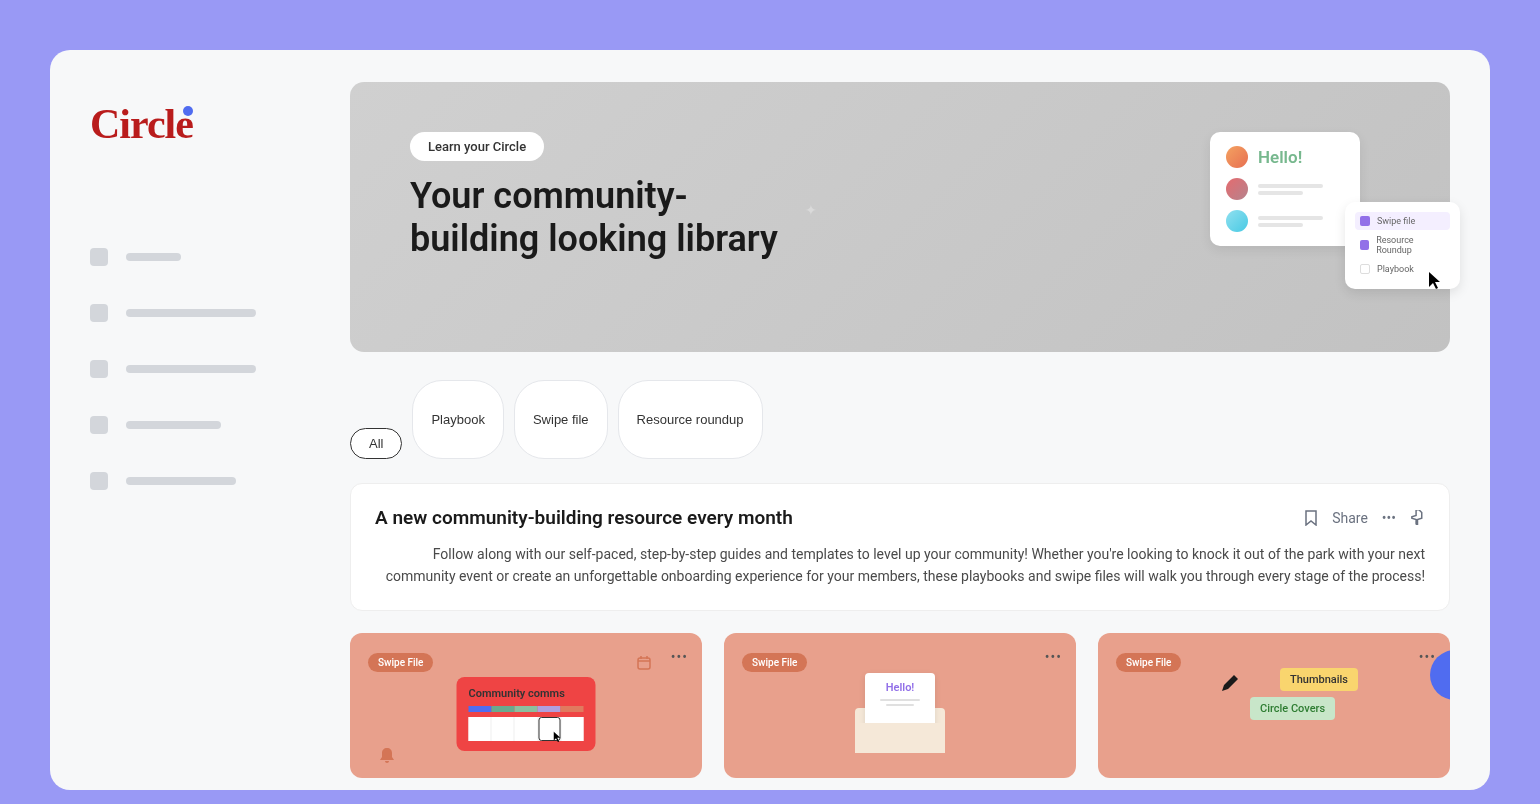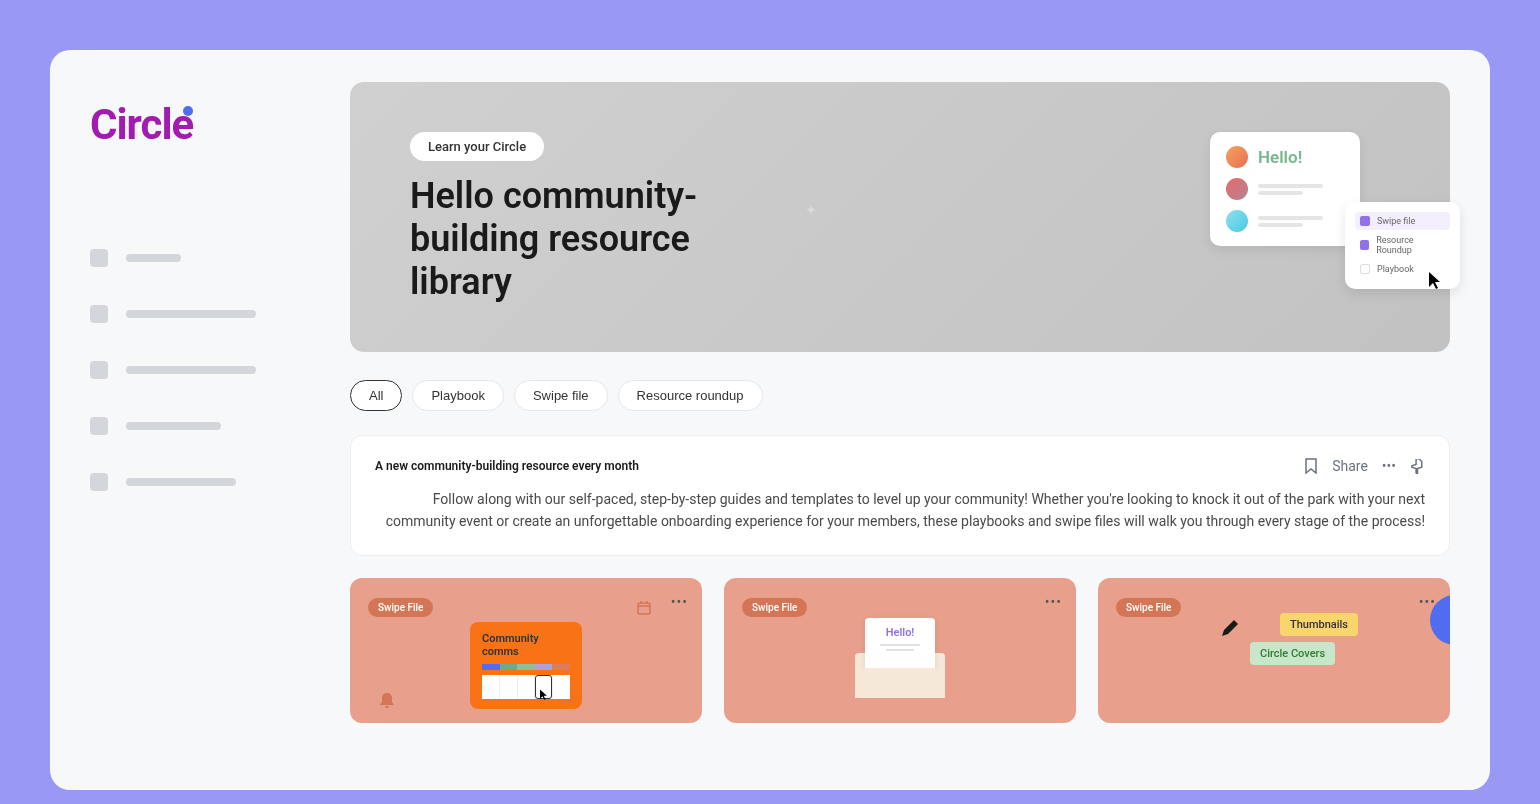--- a/index.html
+++ b/index.html
@@ -19,24 +19,25 @@
       overflow: hidden;
     }
     .sidebar {
       width: 300px;
       padding: 50px 40px;
       flex-shrink: 0;
     }
     .logo {
       font-size: 42px;
       font-weight: 700;
-      color: #a21caf;
+      color: #b91c1c;
       margin-bottom: 100px;
       letter-spacing: -1px;
       position: relative;
+      font-family: Liberation Serif, serif;
     }
     .logo-dot {
       width: 10px;
       height: 10px;
       background: #506cf0;
       border-radius: 50%;
       position: absolute;
       top: 6px;
       left: 93px;
     }
@@ -180,36 +181,37 @@
       background: white;
       border: 1px solid #e5e7eb;
       border-radius: 30px;
       padding: 7px 18px;
       font-size: 13px;
       color: #333;
       cursor: pointer;
     }
     .pill.active {
       border: 1.5px solid #333;
+      margin-top: 48px;
     }
     .section-card {
       background: white;
       border-radius: 12px;
       padding: 22px 24px;
       margin-bottom: 22px;
       border: 1px solid #eee;
     }
     .section-header {
       display: flex;
       justify-content: space-between;
       align-items: center;
       margin-bottom: 14px;
     }
     .section-title {
-      font-size: 12px;
+      font-size: 19px;
       font-weight: 600;
       color: #1a1a1a;
     }
     .section-actions {
       display: flex;
       align-items: center;
       gap: 14px;
       color: #6b7280;
     }
     .action-item {
@@ -253,24 +255,24 @@
       right: 14px;
       color: #555;
       font-size: 14px;
       letter-spacing: 1px;
     }
     .card-graphic-1 {
       position: absolute;
       left: 50%;
       transform: translateX(-50%);
       top: 44px;
-      background: #f97316;
+      background: #ef4444;
       border-radius: 8px;
       padding: 10px 12px;
-      width: 112px;
+      width: 139px;
     }
     .card-graphic-1 .cg-title {
       font-size: 11px;
       font-weight: 600;
       color: #333;
       margin-bottom: 6px;
     }
     .color-bar { display: flex; height: 6px; margin-bottom: 5px; }
     .color-seg { flex: 1; }
     .cs1 { background: #506cf0; }
@@ -397,21 +399,21 @@
     </div>
     <div class="nav-item">
       <div class="nav-icon-placeholder"></div>
       <div class="nav-text-placeholder w5"></div>
     </div>
   </aside>
 
   <main class="main-content">
     <div class="hero-banner">
       <div class="hero-badge">Learn your Circle</div>
-      <h1 class="hero-title">Hello community-building resource library</h1>
+      <h1 class="hero-title">Your community-building looking library</h1>
       <div class="sparkle" style="left:455px;top:120px">✦</div>
       <div class="hero-graphic">
         <div class="chat-card">
           <div class="chat-row">
             <div class="avatar a1"></div>
             <span class="chat-hello">Hello!</span>
           </div>
           <div class="chat-row">
             <div class="avatar a2"></div>
             <div class="chat-lines">

